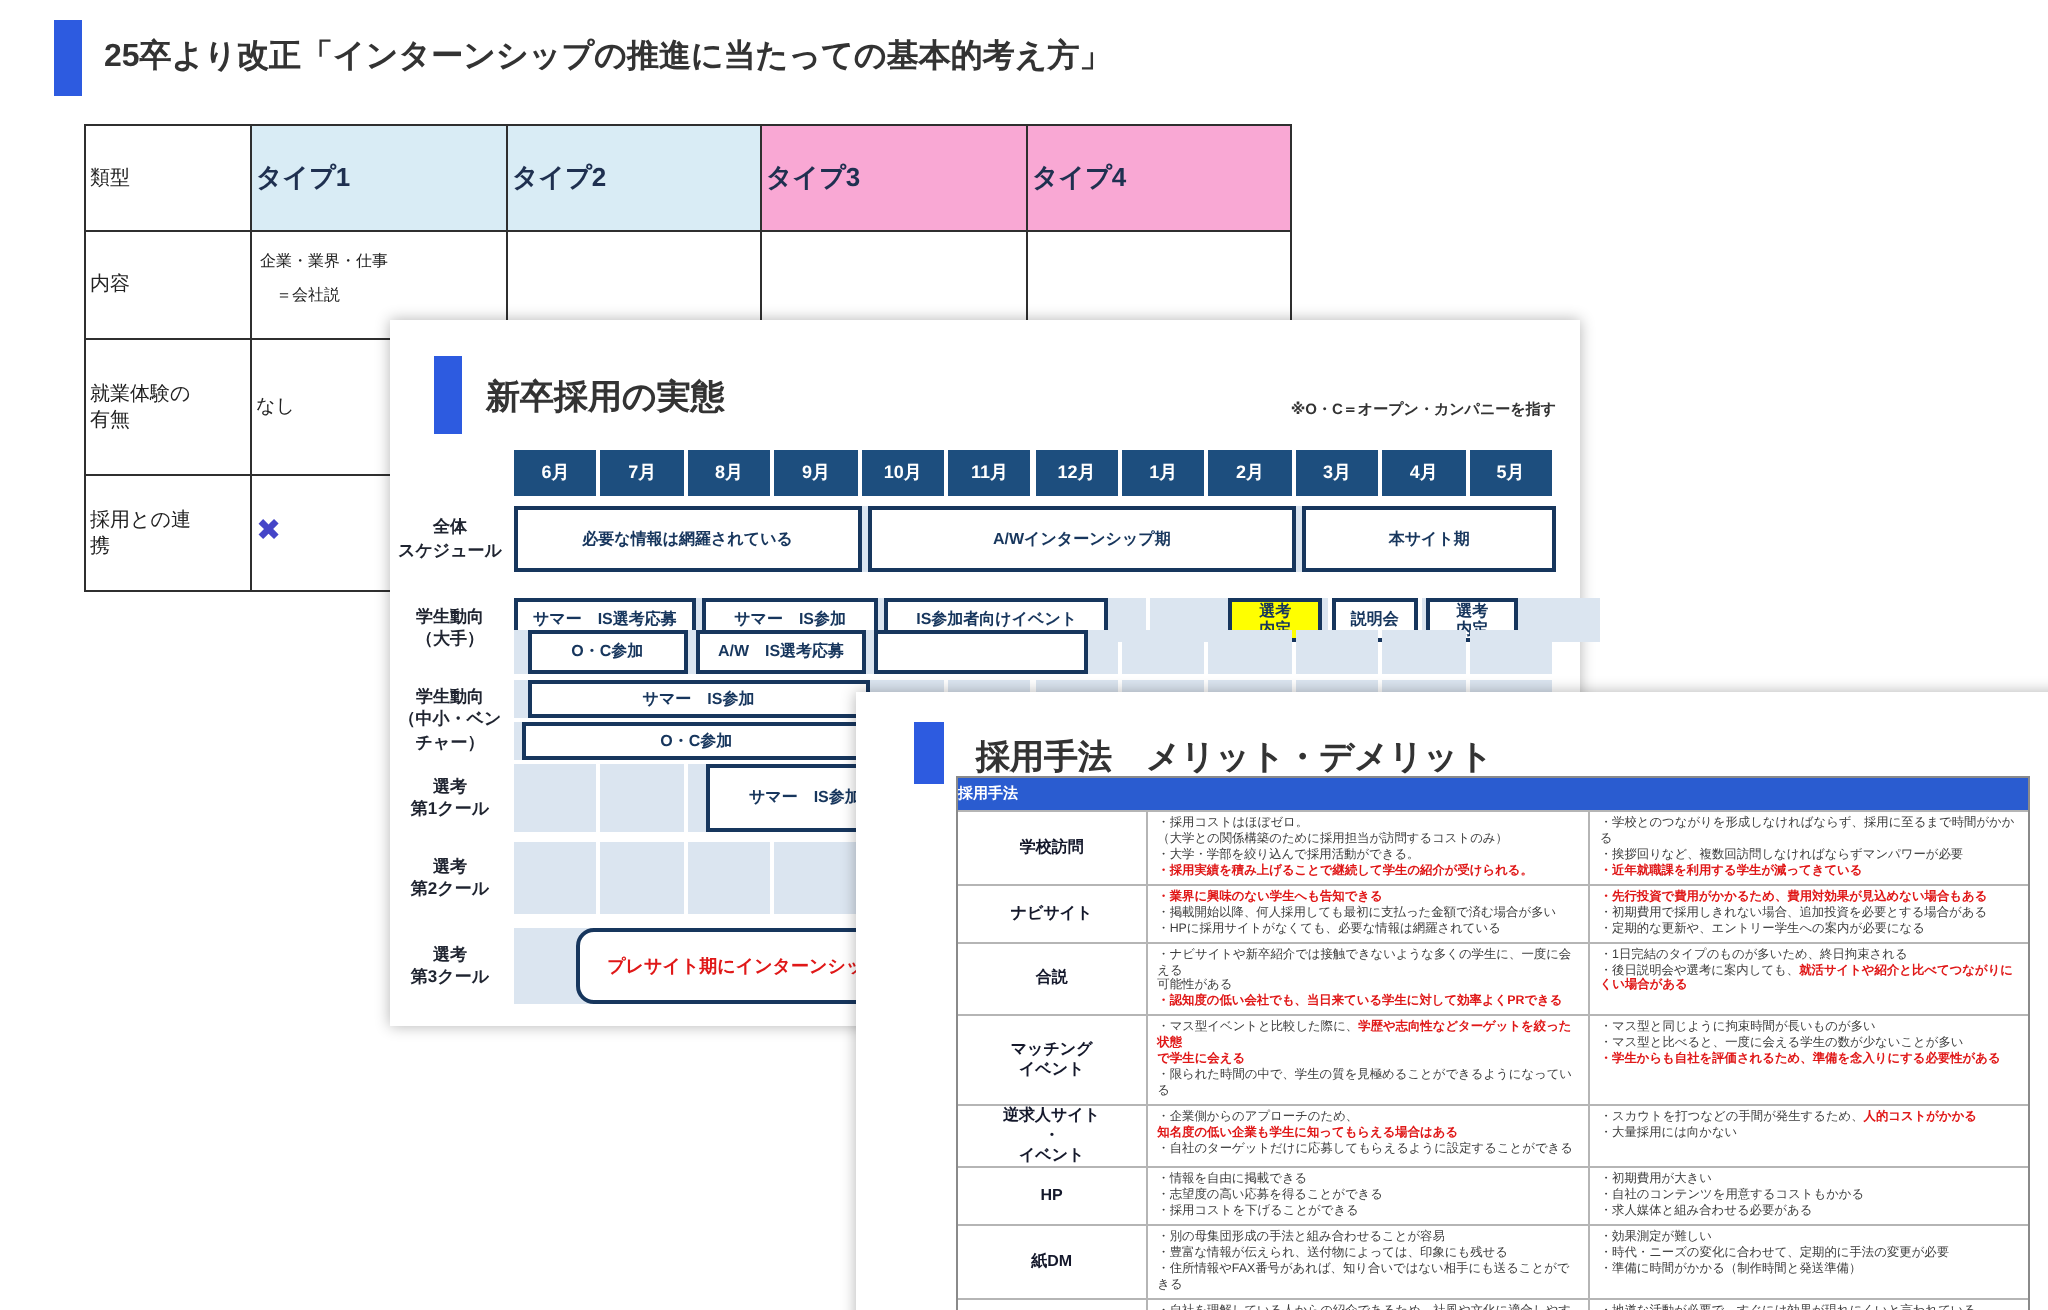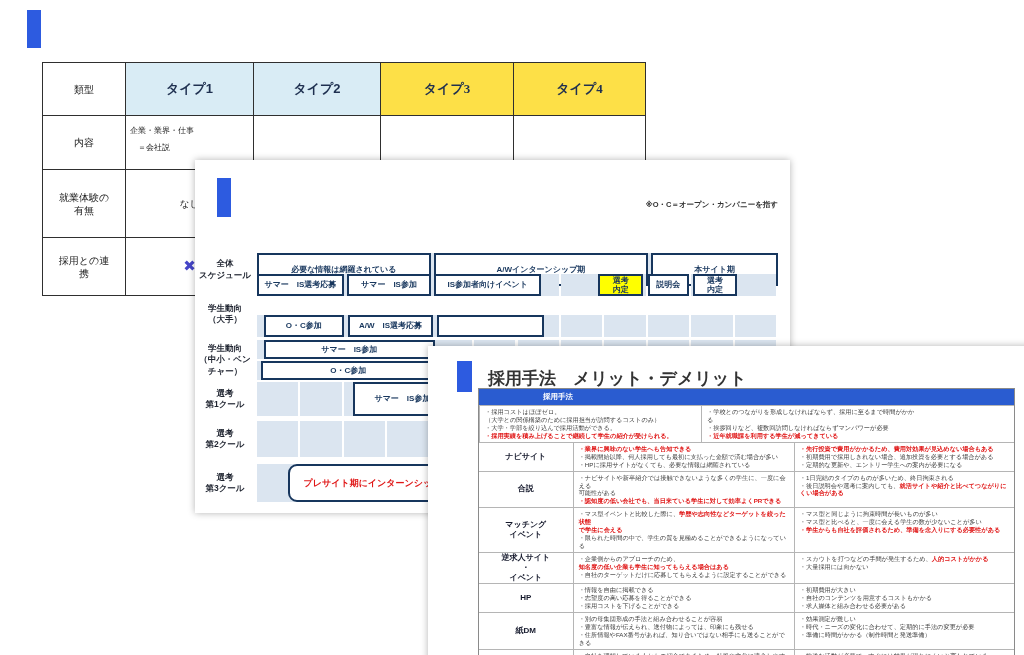--- a/index.html
+++ b/index.html
@@ -9,61 +9,62 @@
   }
   .panel{position:absolute;background:#fff;}
   #slide1{left:0;top:0;width:680px;height:352px;z-index:1;}
   #slide2{left:195px;top:160px;width:595px;height:353px;z-index:2;box-shadow:0 0 7px rgba(0,0,0,.30);}
   #slide3{left:428px;top:322px;width:672px;height:333px;z-index:3;box-shadow:0 0 7px rgba(0,0,0,.30);overflow:hidden;margin-top:24px;}
   .accent{position:absolute;background:#2d5be0;}
   .titleTxt{position:absolute;font-weight:bold;color:#333;white-space:nowrap;}
 
   
   #s1table{position:absolute;left:42px;top:62px;border-collapse:collapse;table-layout:fixed;}
-  #s1table td{border:1.5px solid #2f2f2f;text-align:center;vertical-align:middle;padding:0 2px;box-sizing:border-box;}
+  #s1table td{border:1.5px solid #2f2f2f;vertical-align:middle;padding:0 2px;box-sizing:border-box;}
   .s1lbl{font-size:10px;color:#222;line-height:1.3;}
   .s1hdr{font-size:13px;font-weight:bold;color:#1f3050;}
   .hl{background:#d9ecf5;}
-  .hd{background:#fde047;font-family:Liberation Serif, serif;}
+  .hd{background:#f9a8d4;}
   .s1cell{font-size:9.5px;color:#222;line-height:1.25;}
   .s1content{font-size:8px;vertical-align:top !important;text-align:left !important;padding:7px 0 0 4px !important;line-height:2.1;white-space:pre-line;}
   .xmark{font-size:15px;font-weight:bold;color:#4545c8;}
 
   
   .rowlab{position:absolute;left:0;width:60px;display:flex;align-items:center;justify-content:center;
     text-align:center;font-weight:bold;font-size:8.5px;color:#1f2430;white-space:pre-line;line-height:1.3;}
   .band{position:absolute;left:62px;width:521px;}
   .cell{position:absolute;top:0;height:100%;background:#dbe5f0;box-sizing:border-box;}
   .mcell{background:#1d4e7e;color:#fff;font-weight:bold;font-size:9px;display:flex;align-items:center;justify-content:center;}
   .bar{position:absolute;top:0;height:100%;background:#fff;border:2px solid #17365d;color:#17365d;
     font-weight:bold;font-size:8px;display:flex;align-items:center;justify-content:center;text-align:center;
     white-space:pre-line;box-sizing:border-box;line-height:1.15;overflow:hidden;}
   .bar.yellow{background:#ffff00;}
   .bar.rounded{border-radius:9px;border-width:2.5px;color:#e01818;font-size:9px;}
   #s2note{position:absolute;right:12px;top:40px;font-size:7.5px;color:#333;font-weight:bold;}
 
   
   #s3table{position:absolute;left:50px;top:42px;width:537px;border:1px solid #8a8a8a;box-sizing:border-box;}
   .s3hdr{display:flex;background:#2a5cd0;color:#fff;font-weight:bold;font-size:7.5px;}
-  .s3hdr>div{padding:3px 0;text-align:right;box-sizing:border-box;}
+  .s3hdr>div{padding:3px 0;text-align:left;box-sizing:border-box;}
   .colm{width:94px;}
   .cola{width:222px;border-left:1px solid #b5b5b5;}
   .colb{width:221px;border-left:1px solid #b5b5b5;}
   .s3row{display:flex;border-top:1px solid #b5b5b5;}
   .s3method{width:94px;display:flex;align-items:center;justify-content:center;font-weight:bold;font-size:8px;
     color:#14182b;text-align:center;white-space:pre-line;line-height:1.25;box-sizing:border-box;}
   .s3cell{padding:2px 5px;font-size:6.2px;line-height:1.28;color:#3d3d3d;box-sizing:border-box;}
   .s3cell .red{color:#e01818;font-weight:bold;}
   #s3page{position:absolute;right:3px;bottom:3px;font-size:6.5px;color:#555;}
 </style>
 </head>
 <body>
 
 <div class="panel" id="slide1">
   <div class="accent" style="left:27px;top:10px;width:14px;height:38px;"></div>
+  <div class="titleTxt" style="left:52px;top:18px;font-size:16px;">25卒より改正「インターンシップの推進に当たっての基本的考え方」</div>
   <table id="s1table">
     <tbody>
         <tr style="height:53px;">
       <td style="width:83px;" class="s1lbl">類型</td>
       <td style="width:128px;" class="s1hdr hl">タイプ1</td>
       <td style="width:127px;" class="s1hdr hl">タイプ2</td>
       <td style="width:133px;" class="s1hdr hd">タイプ3</td>
       <td style="width:132px;" class="s1hdr hd">タイプ4</td>
     </tr>
     <tr style="height:54px;">
@@ -89,53 +90,68 @@
       <td class="s1cell"></td>
       <td class="s1cell"></td>
       <td class="s1cell"></td>
     </tr>
   </tbody>
     </table>
 </div>
 
 <div class="panel" id="slide2">
   <div class="accent" style="left:22px;top:18px;width:14px;height:39px;"></div>
+  <div class="titleTxt" style="left:48px;top:27px;font-size:17px;">新卒採用の実態</div>
   <div id="s2note">※O・C＝オープン・カンパニーを指す</div>
 
 <div class="rowlab" style="top: 93px; height: 33px;">全体
 スケジュール</div>
     <div class="rowlab" style="top: 131px; height: 46px;">学生動向
 （大手）</div>
     <div class="rowlab" style="top: 180px; height: 40px;">学生動向
 （中小・ベン
 チャー）</div>
     <div class="rowlab" style="top: 222px; height: 34px;">選考
 第1クール</div>
     <div class="rowlab" style="top: 261px; height: 36px;">選考
 第2クール</div>
     <div class="rowlab" style="top: 304px; height: 38px;">選考
 第3クール</div>
+    <div class="band" style="top: 65px; height: 23px;">
+      <div class="cell mcell" style="left: 0%; width: calc(8.33333% - 2px);">6月</div>
+      <div class="cell mcell" style="left: 8.33333%; width: calc(8.33333% - 2px);">7月</div>
+      <div class="cell mcell" style="left: 16.6667%; width: calc(8.33333% - 2px);">8月</div>
+      <div class="cell mcell" style="left: 25%; width: calc(8.33333% - 2px);">9月</div>
+      <div class="cell mcell" style="left: 33.3333%; width: calc(8.33333% - 2px);">10月</div>
+      <div class="cell mcell" style="left: 41.6667%; width: calc(8.33333% - 2px);">11月</div>
+      <div class="cell mcell" style="left: 50%; width: calc(8.33333% - 2px);">12月</div>
+      <div class="cell mcell" style="left: 58.3333%; width: calc(8.33333% - 2px);">1月</div>
+      <div class="cell mcell" style="left: 66.6667%; width: calc(8.33333% - 2px);">2月</div>
+      <div class="cell mcell" style="left: 75%; width: calc(8.33333% - 2px);">3月</div>
+      <div class="cell mcell" style="left: 83.3333%; width: calc(8.33333% - 2px);">4月</div>
+      <div class="cell mcell" style="left: 91.6667%; width: calc(8.33333% - 2px);">5月</div>
+    </div>
     <div class="band" style="top: 93px; height: 33px;">
       <div class="cell" style="left: 0%; width: calc(8.33333% - 2px);"></div>
       <div class="cell" style="left: 8.33333%; width: calc(8.33333% - 2px);"></div>
       <div class="cell" style="left: 16.6667%; width: calc(8.33333% - 2px);"></div>
       <div class="cell" style="left: 25%; width: calc(8.33333% - 2px);"></div>
       <div class="cell" style="left: 33.3333%; width: calc(8.33333% - 2px);"></div>
       <div class="cell" style="left: 41.6667%; width: calc(8.33333% - 2px);"></div>
       <div class="cell" style="left: 50%; width: calc(8.33333% - 2px);"></div>
       <div class="cell" style="left: 58.3333%; width: calc(8.33333% - 2px);"></div>
       <div class="cell" style="left: 66.6667%; width: calc(8.33333% - 2px);"></div>
       <div class="cell" style="left: 75%; width: calc(8.33333% - 2px);"></div>
       <div class="cell" style="left: 83.3333%; width: calc(8.33333% - 2px);"></div>
       <div class="cell" style="left: 91.6667%; width: calc(8.33333% - 2px);"></div>
       <div class="bar" style="left: 0%; width: 33.333%;">必要な情報は網羅されている</div>
       <div class="bar" style="left: 34%; width: 41%;">A/Wインターンシップ期</div>
       <div class="bar" style="left: 75.667%; width: 24.333%;">本サイト期</div>
     </div>
-    <div class="band" style="top: 114px; height: 22px;">
+    <div class="band" style="top: 139px; height: 22px; padding-left: 24px;">
       <div class="cell" style="left: 0%; width: calc(8.33333% - 2px);"></div>
       <div class="cell" style="left: 8.33333%; width: calc(8.33333% - 2px);"></div>
       <div class="cell" style="left: 16.6667%; width: calc(8.33333% - 2px);"></div>
       <div class="cell" style="left: 25%; width: calc(8.33333% - 2px);"></div>
       <div class="cell" style="left: 33.3333%; width: calc(8.33333% - 2px);"></div>
       <div class="cell" style="left: 41.6667%; width: calc(8.33333% - 2px);"></div>
       <div class="cell" style="left: 50%; width: calc(8.33333% - 2px);"></div>
       <div class="cell" style="left: 58.3333%; width: calc(8.33333% - 2px);"></div>
       <div class="cell" style="left: 66.6667%; width: calc(8.33333% - 2px);"></div>
       <div class="cell" style="left: 75%; width: calc(8.33333% - 2px);"></div>
@@ -245,20 +261,21 @@
 
 <div class="panel" id="slide3">
   <div class="accent" style="left:29px;top:15px;width:15px;height:31px;"></div>
   <div class="titleTxt" style="left:60px;top:21px;font-size:17px;">採用手法　メリット・デメリット</div>
   <div id="s3table">
     <div class="s3hdr">
       <div class="colm">採用手法</div>
     </div>
     <div id="s3rows">
         <div class="s3row">
+          <div class="s3method">学校訪問</div>
           <div class="s3cell cola">
             <div><span>・採用コストはほぼゼロ。</span></div>
             <div><span>（大学との関係構築のために採用担当が訪問するコストのみ）</span></div>
             <div><span>・大学・学部を絞り込んで採用活動ができる。</span></div>
             <div><span class="red">・採用実績を積み上げることで継続して学生の紹介が受けられる。</span></div>
           </div>
           <div class="s3cell colb">
             <div><span>・学校とのつながりを形成しなければならず、採用に至るまで時間がかかる</span></div>
             <div><span>・挨拶回りなど、複数回訪問しなければならずマンパワーが必要</span></div>
             <div><span class="red">・近年就職課を利用する学生が減ってきている</span></div>

